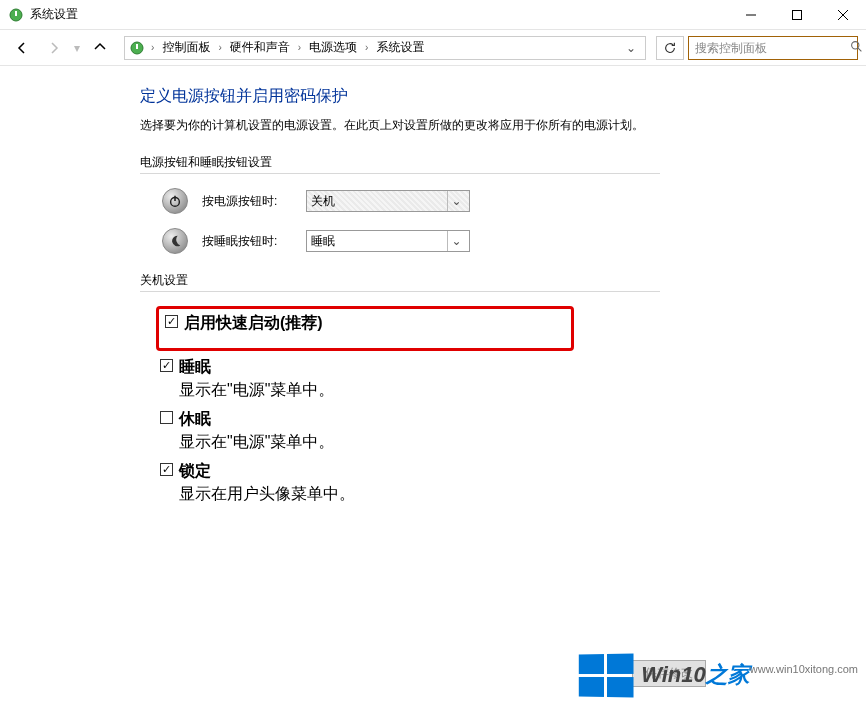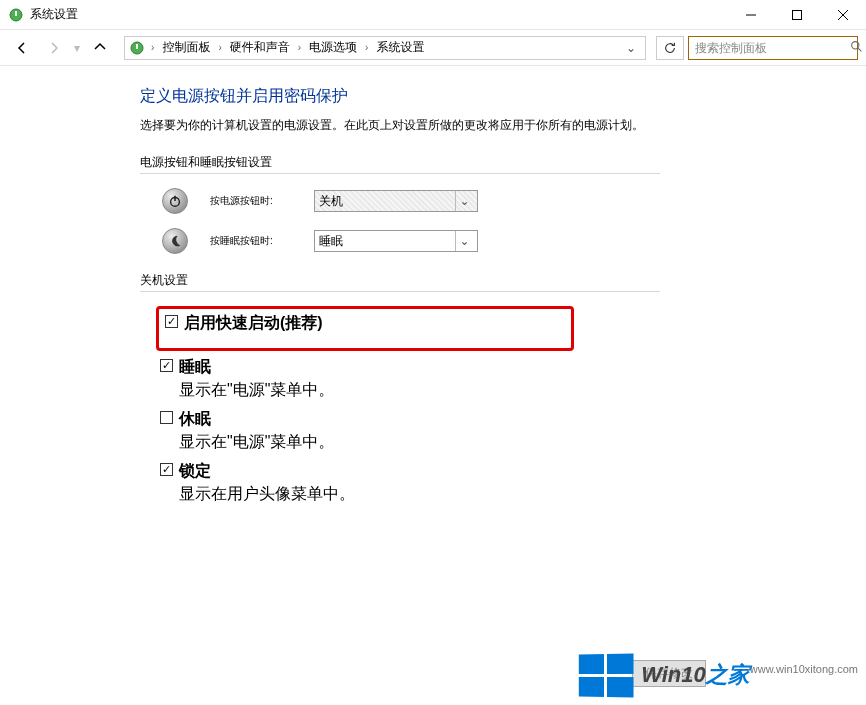--- a/index.html
+++ b/index.html
@@ -108,21 +108,21 @@
       display: flex; align-items: center; gap: 14px;
       margin-left: 22px; margin-bottom: 14px;
     }
     .round-icon {
       width: 26px; height: 26px; border-radius: 50%;
       background: radial-gradient(circle at 35% 30%, #eee, #777);
       display: flex; align-items: center; justify-content: center;
       border: 1px solid #888;
     }
     .round-icon svg { width: 14px; height: 14px; }
-    .btn-label { font-size: 10px; color: #000; width: 90px; margin-left: 8px; }
+    .btn-label { font-size: 12px; color: #000; width: 90px; }
     .dropdown {
       width: 164px; height: 22px;
       border: 1px solid #999;
       display: flex; align-items: center;
       padding: 0 4px;
       background: #fff;
       position: relative;
     }
     .dropdown.hatched {
       background-image: repeating-linear-gradient(45deg, #f5f5f5 0 2px, #eaeaea 2px 4px);

